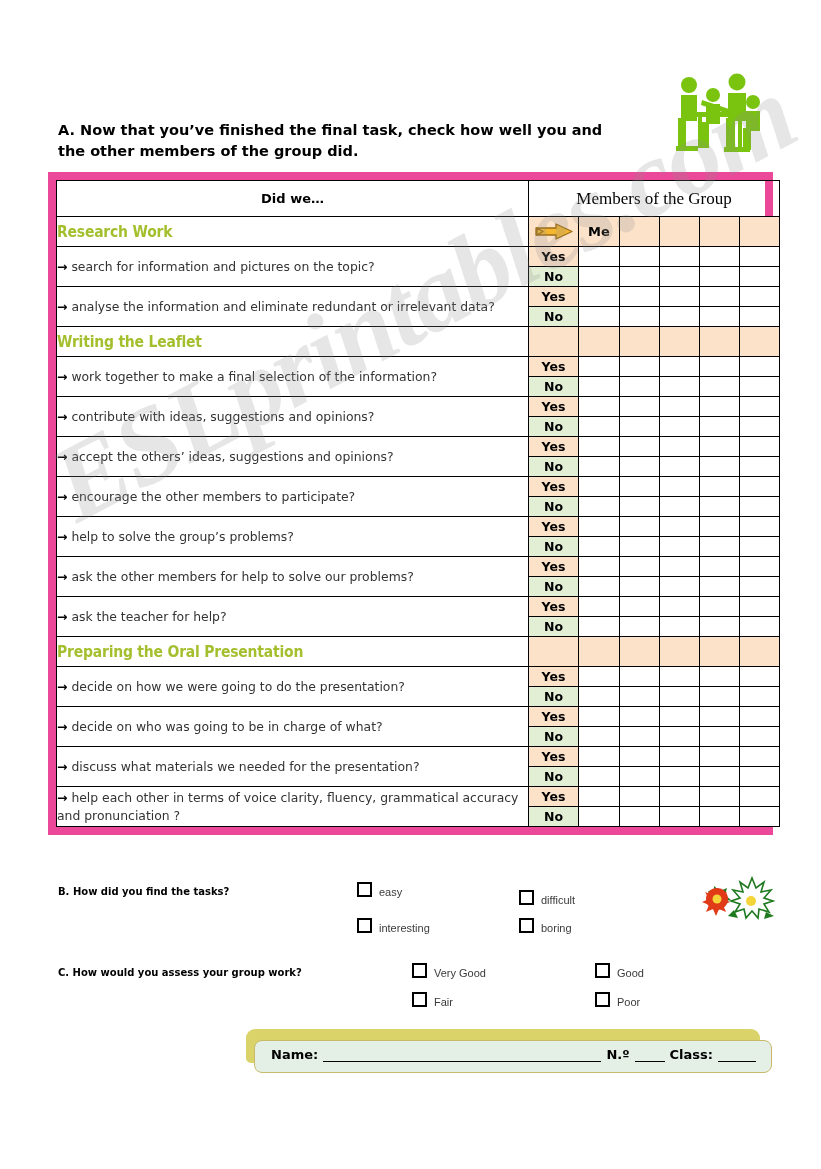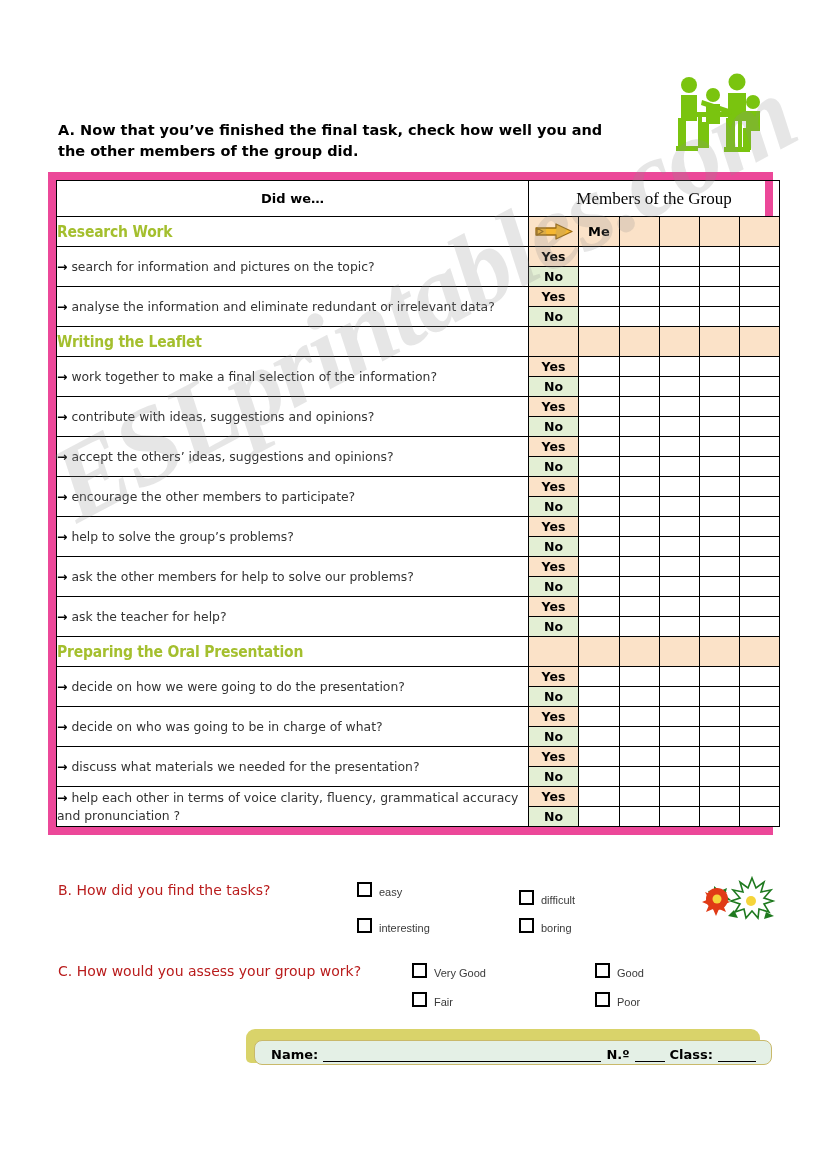--- a/index.html
+++ b/index.html
@@ -155,23 +155,23 @@
     vertical-align:middle;
     line-height:0;
   }
 
   
   .qblock{
     position:absolute;
     font-family:"DejaVu Sans", sans-serif;
   }
   .qlabel{
-    font-size:14px;
-    font-weight:400;
-    color:#b91c1c;
+    font-size:10px;
+    font-weight:700;
+    color:#000000;
     white-space:nowrap;
   }
   .opt{
     position:absolute;
     font-size:11px;
     color:#3a3a3a;
     white-space:nowrap;
   }
   .cb{
     display:inline-block;
@@ -192,21 +192,21 @@
   .namebar-shadow{
     position:absolute;
     left:246px; top:1029px;
     width:514px; height:34px;
     background:#d9d36a;
     border-radius:9px 9px 5px 5px;
   }
   .namebar{
     position:absolute;
     left:254px; top:1040px;
-    width:518px; height:25px;
+    width:518px; height:33px;
     background:#e4f0e6;
     border:1.6px solid #c9b96a;
     border-radius:8px;
     box-sizing:border-box;
   }
   .nb-row{
     position:absolute;
     left:16px; top:6px;
     width:490px;
     display:flex;

